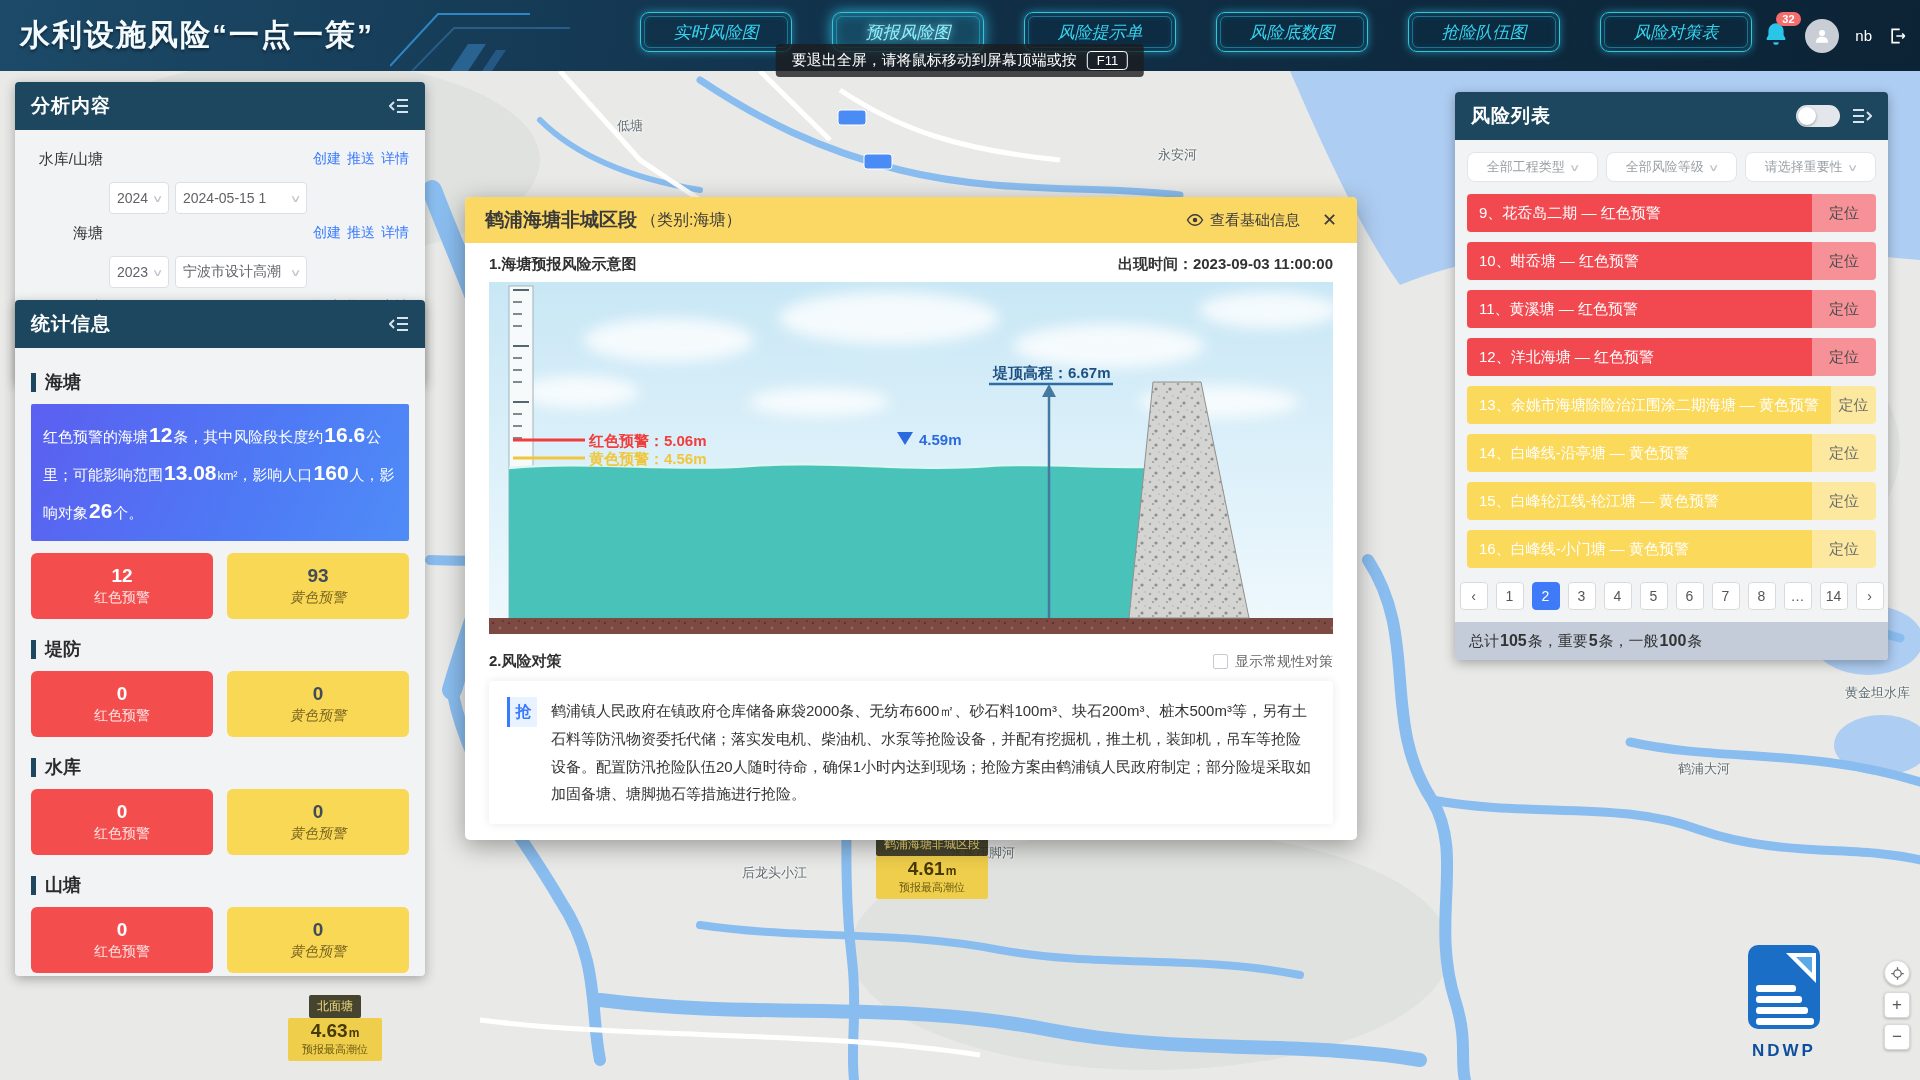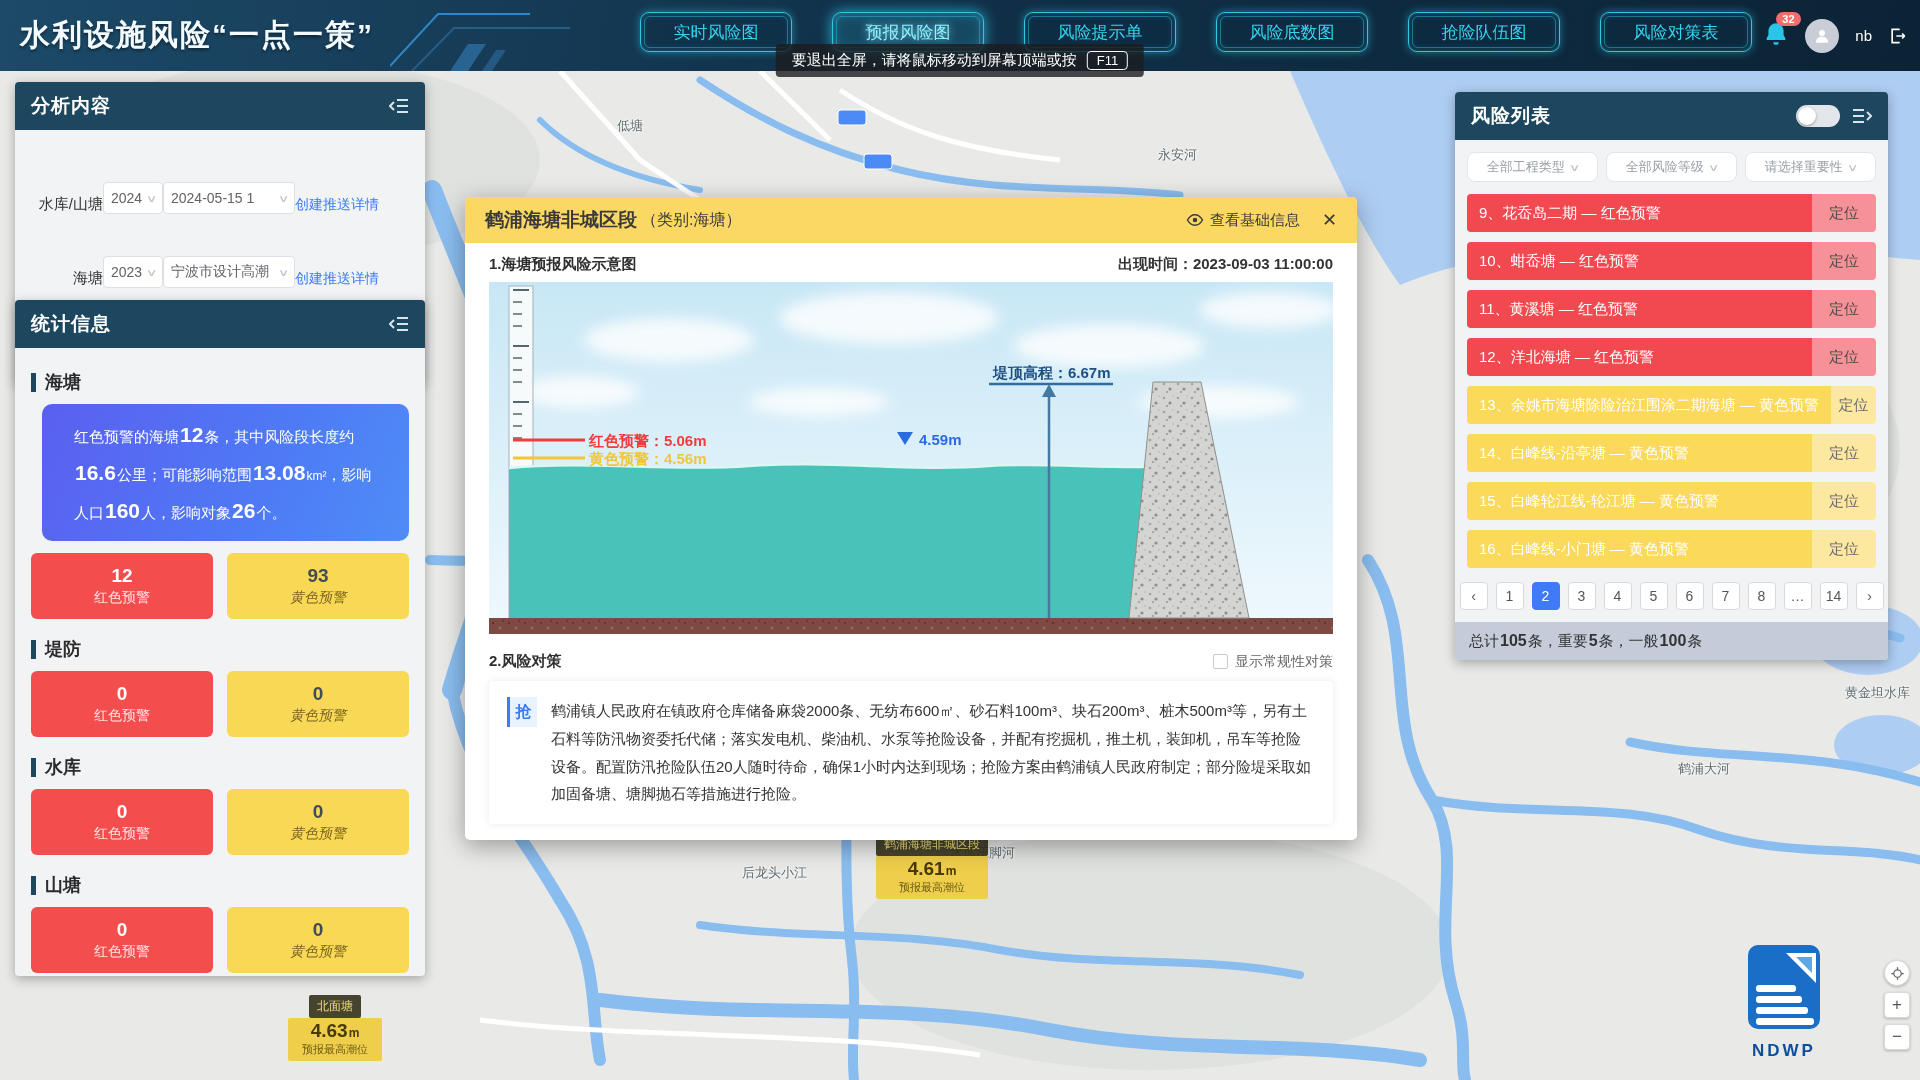--- a/index.html
+++ b/index.html
@@ -12,21 +12,21 @@
     text-shadow:0 0 3px #fff,0 0 3px #fff;}
   .map-label.vertical{writing-mode:vertical-rl;letter-spacing:2px;}
 
   
   .app-header{position:absolute;top:0;left:0;width:1920px;height:71px;z-index:40;
     background:linear-gradient(100deg,#1c4a68 0%,#11314a 45%,#0c2335 100%);
     display:flex;align-items:center;}
   .app-title{margin-left:20px;font-size:30px;font-weight:700;letter-spacing:2px;color:#f4fbff;
     text-shadow:0 2px 3px rgba(0,0,0,.45);white-space:nowrap;}
   .hdr-deco{position:absolute;left:390px;top:0;}
-  .nav{position:absolute;left:640px;top:12px;display:flex;gap:40px;}
+  .nav{position:absolute;left:640px;top:12px;display:flex;gap:40px;font-style:italic;}
   .nav-btn{width:152px;height:40px;border:1px solid #2fc6e4;border-radius:9px;
     color:#35d3ef;font-size:17px;display:flex;align-items:center;justify-content:center;
     background:rgba(10,45,66,.45);position:relative;cursor:pointer;
     box-shadow:0 0 9px rgba(47,198,228,.55),inset 0 0 10px rgba(47,198,228,.28);}
   .nav-btn::before{content:"";position:absolute;inset:3px;border:1px solid rgba(47,198,228,.45);border-radius:6px;}
   .nav-btn.active{color:#8df2ff;background:rgba(47,198,228,.16);text-shadow:0 0 8px rgba(141,242,255,.9);
     box-shadow:0 0 14px rgba(47,198,228,.85),inset 0 0 14px rgba(47,198,228,.45);}
   .user-area{position:absolute;right:12px;top:0;height:71px;display:flex;align-items:center;gap:16px;z-index:41;}
   .bell-wrap{position:relative;}
   .badge{position:absolute;top:-9px;left:13px;background:#f56c6c;color:#fff;font-size:11px;
@@ -44,39 +44,39 @@
   .panel{position:absolute;background:#f2f3f5;border-radius:4px;overflow:hidden;
     box-shadow:0 3px 12px rgba(0,0,0,.3);}
   .panel-header{height:48px;background:#1c475f;color:#fff;display:flex;align-items:center;
     justify-content:space-between;padding:0 16px;}
   .panel-title{font-size:19px;font-weight:700;letter-spacing:1px;}
   .panel-hdr-right{display:flex;align-items:center;gap:12px;}
 
   
   .analysis-panel{left:15px;top:82px;width:410px;z-index:20;}
   .analysis-body{padding:10px 10px 12px;}
-  .arow{display:flex;align-items:flex-end;margin:10px 0;}
+  .arow{display:flex;align-items:flex-start;gap:6px;margin:10px 0;}
   .arow-label{width:78px;text-align:right;color:#333;font-size:15px;flex:none;}
   .select{background:#fff;border:1px solid #dcdfe6;border-radius:4px;height:32px;
     display:flex;align-items:center;justify-content:space-between;padding:0 7px;
     color:#606266;font-size:14px;cursor:pointer;overflow:hidden;flex:none;margin-top:32px;}
   .select .sel-val{font-style:normal;white-space:nowrap;overflow:hidden;}
   .select .caret{font-style:normal;color:#c0c4cc;font-size:10px;margin-left:3px;transform:scaleX(1.6);}
   .select-year{width:60px;}
   .select-scheme{width:132px;}
   .lnk{color:#3a7bfe;font-size:14px;cursor:pointer;white-space:nowrap;text-decoration:none;}
 
   
   .stats-panel{left:15px;top:300px;width:410px;height:676px;z-index:20;}
   .stats-body{padding:4px 16px 10px;}
   .section-title{display:flex;align-items:center;gap:9px;color:#2b2b2b;font-size:18px;
     font-weight:700;margin:18px 0 10px;}
   .section-title .bar{width:5px;height:19px;background:#1c475f;flex:none;}
   .summary-box{background:linear-gradient(115deg,#5b5ff0 0%,#4e7af5 60%,#4f8cf7 100%);
-    border-radius:10px;color:#fff;padding:12px 32px;font-size:15px;line-height:1.8;margin-bottom:12px;margin-left:11px;}
+    border-radius:2px;color:#fff;padding:12px 12px;font-size:15px;line-height:1.8;margin-bottom:12px;}
   .summary-box b{font-size:21px;font-weight:700;margin:0 1px;}
   .summary-box .small{font-size:12px;}
   .cards{display:flex;gap:14px;margin-bottom:4px;}
   .card{flex:1;height:66px;border-radius:6px;display:flex;flex-direction:column;
     align-items:center;justify-content:center;gap:2px;}
   .card.red{background:#f34d4d;}
   .card.red .card-num{color:#fff;font-size:19px;font-weight:700;}
   .card.red .card-label{color:#ffe3e3;font-size:14px;}
   .card.yellow{background:#f8d854;}
   .card.yellow .card-num{color:#414b5a;font-size:19px;font-weight:700;}

